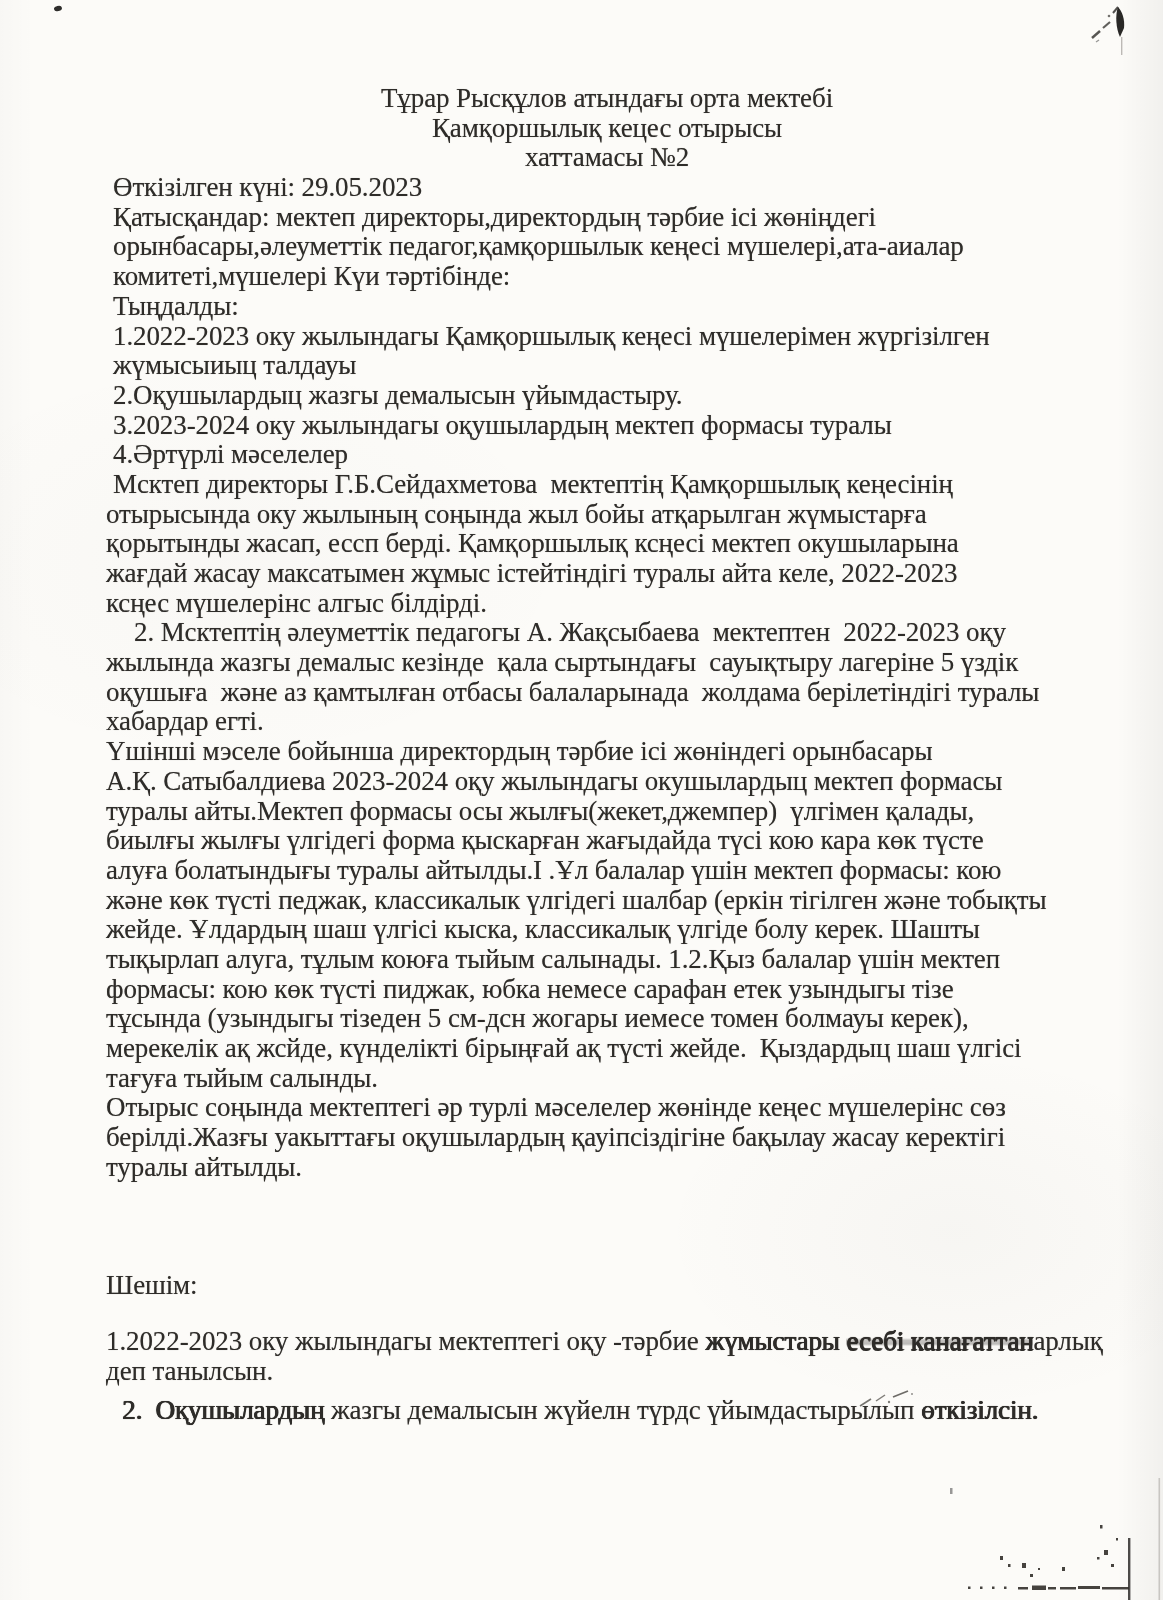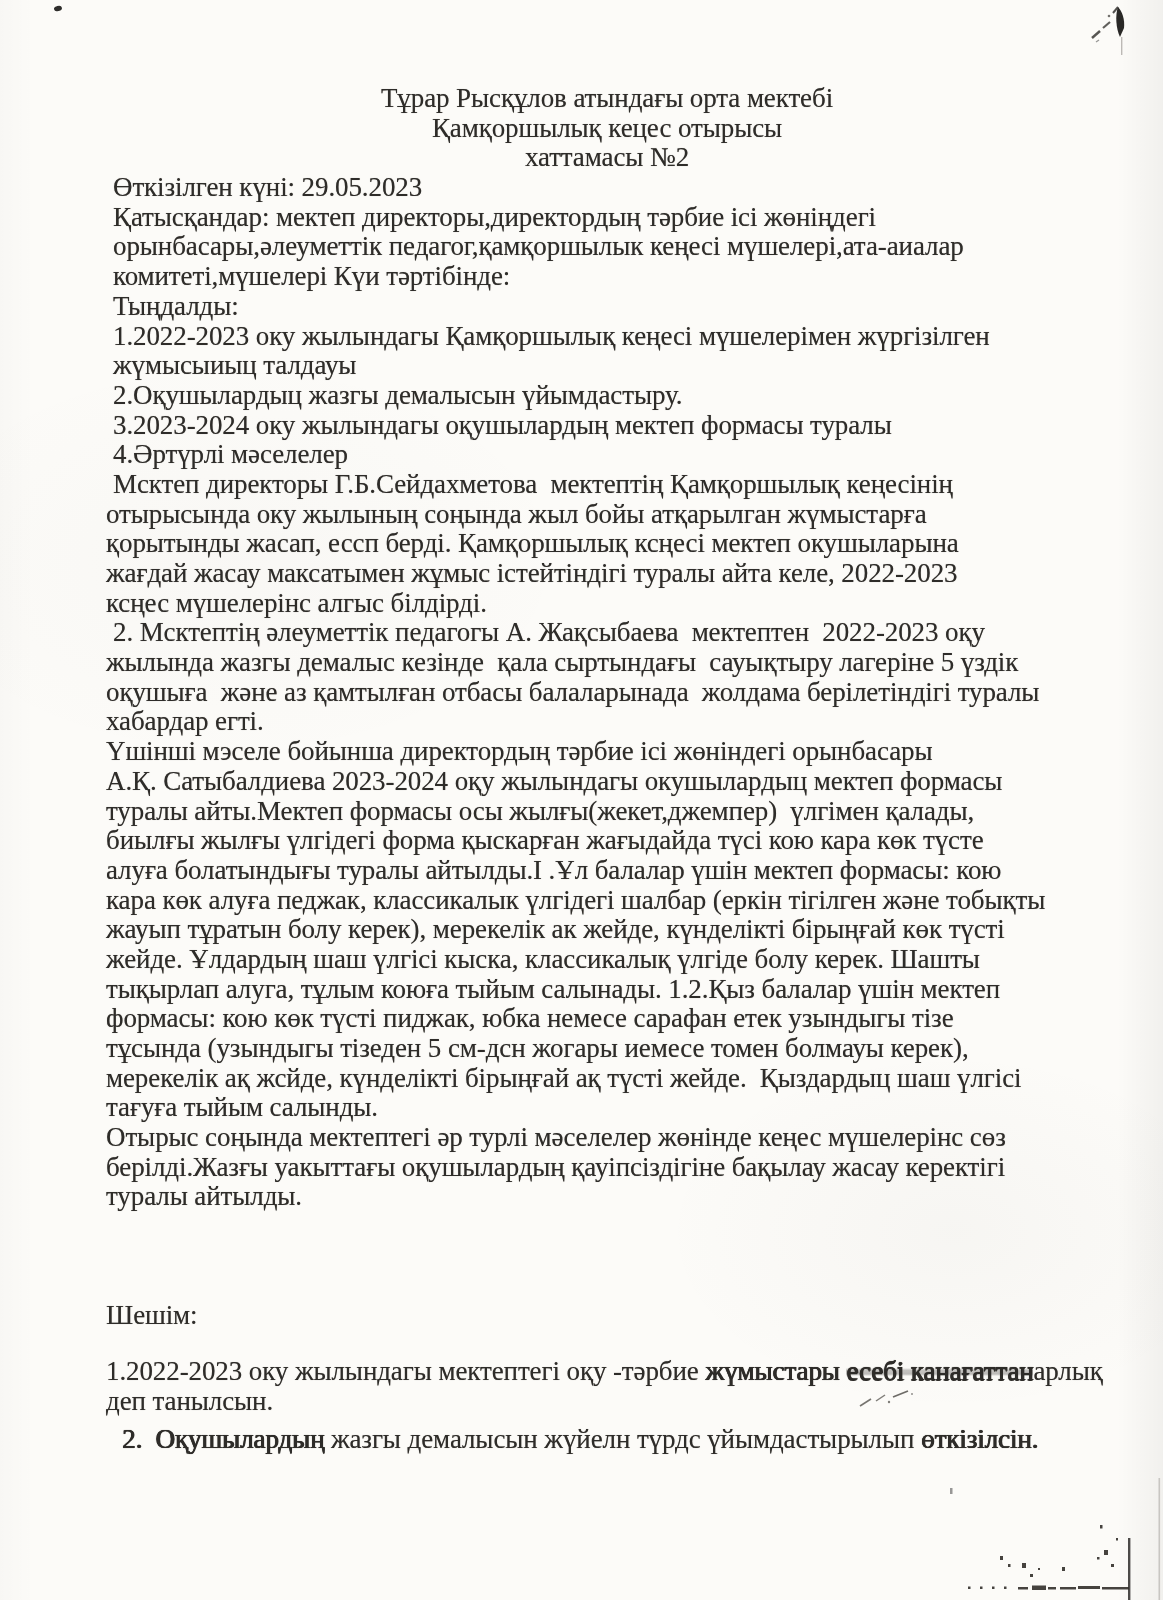--- a/index.html
+++ b/index.html
@@ -22,21 +22,21 @@
   .ln{
     font-size:27px;
     line-height:29.7px;
     height:29.7px;
     white-space:pre;
     letter-spacing:-0.1px;
     text-shadow:0 0 0.7px rgba(58,54,50,0.55);
   }
   .center{text-align:center;}
   .ind-1{margin-left:7px;}
-  .ind-2{margin-left:7px;}
+  .ind-2{margin-left:28px;}
   .gap-xl{margin-top:89px;}
   .gap-md{margin-top:26px;}
   .gap-sm{margin-top:9px;margin-left:16px;}
   .seg-normal{}
   .seg-heavy{
     text-shadow:0.8px 0 0 currentColor, 0 0.4px 0 currentColor, 0 0 1px rgba(40,38,35,0.6);
   }
   .seg-smear{
     text-shadow:0.9px 0 0 currentColor, 0 0.5px 0 currentColor, 0 0 1px rgba(40,38,35,0.7);
     background:linear-gradient(180deg, transparent 40%, rgba(45,42,40,0.26) 47%, rgba(45,42,40,0.30) 60%, transparent 67%);
@@ -75,22 +75,21 @@
       <div class="ln">ксңес мүшелерінс алгыс білдірді.</div>
       <div class="ln ind-2">2. Мсктептің әлеуметтік педагогы А. Жақсыбаева  мектептен  2022-2023 оқу</div>
       <div class="ln">жылында жазгы демалыс кезінде  қала сыртындағы  сауықтыру лагеріне 5 үздік</div>
       <div class="ln">оқушыға  және аз қамтылған отбасы балаларынада  жолдама берілетіндігі туралы</div>
       <div class="ln">хабардар егті.</div>
       <div class="ln">Үшінші мэселе бойынша директордың тәрбие ісі жөніндегі орынбасары</div>
       <div class="ln">А.Қ. Сатыбалдиева 2023-2024 оқу жылындагы окушылардыц мектеп формасы</div>
       <div class="ln">туралы айты.Мектеп формасы осы жылғы(жекет,джемпер)  үлгімен қалады,</div>
       <div class="ln">биылғы жылғы үлгідегі форма қыскарған жағыдайда түсі кою кара көк түсте</div>
       <div class="ln">алуға болатындығы туралы айтылды.І .Ұл балалар үшін мектеп формасы: кою</div>
-      <div class="ln">кара көк алуға педжак, классикалык үлгідегі шалбар (еркін тігілген және тобықты</div>
-      <div class="ln">жауып тұратын болу керек), мерекелік ак жейде, күнделікті бірыңғай көк түсті</div>
+      <div class="ln">және көк түсті педжак, классикалык үлгідегі шалбар (еркін тігілген және тобықты</div>
       <div class="ln">жейде. Ұлдардың шаш үлгісі кыска, классикалық үлгіде болу керек. Шашты</div>
       <div class="ln">тықырлап алуга, тұлым коюға тыйым салынады. 1.2.Қыз балалар үшін мектеп</div>
       <div class="ln">формасы: кою көк түсті пиджак, юбка немесе сарафан етек узындыгы тізе</div>
       <div class="ln">тұсында (узындыгы тізеден 5 см-дсн жогары иемесе томен болмауы керек),</div>
       <div class="ln">мерекелік ақ жсйде, күнделікті бірыңғай ақ түсті жейде.  Қыздардыц шаш үлгісі</div>
       <div class="ln">тағуға тыйым салынды.</div>
       <div class="ln">Отырыс соңында мектептегі әр турлі мәселелер жөнінде кеңес мүшелерінс сөз</div>
       <div class="ln">берілді.Жазғы уакыттағы оқушылардың қауіпсіздігіне бақылау жасау керектігі</div>
       <div class="ln">туралы айтылды.</div>
       <div class="ln gap-xl">Шешім:</div>

